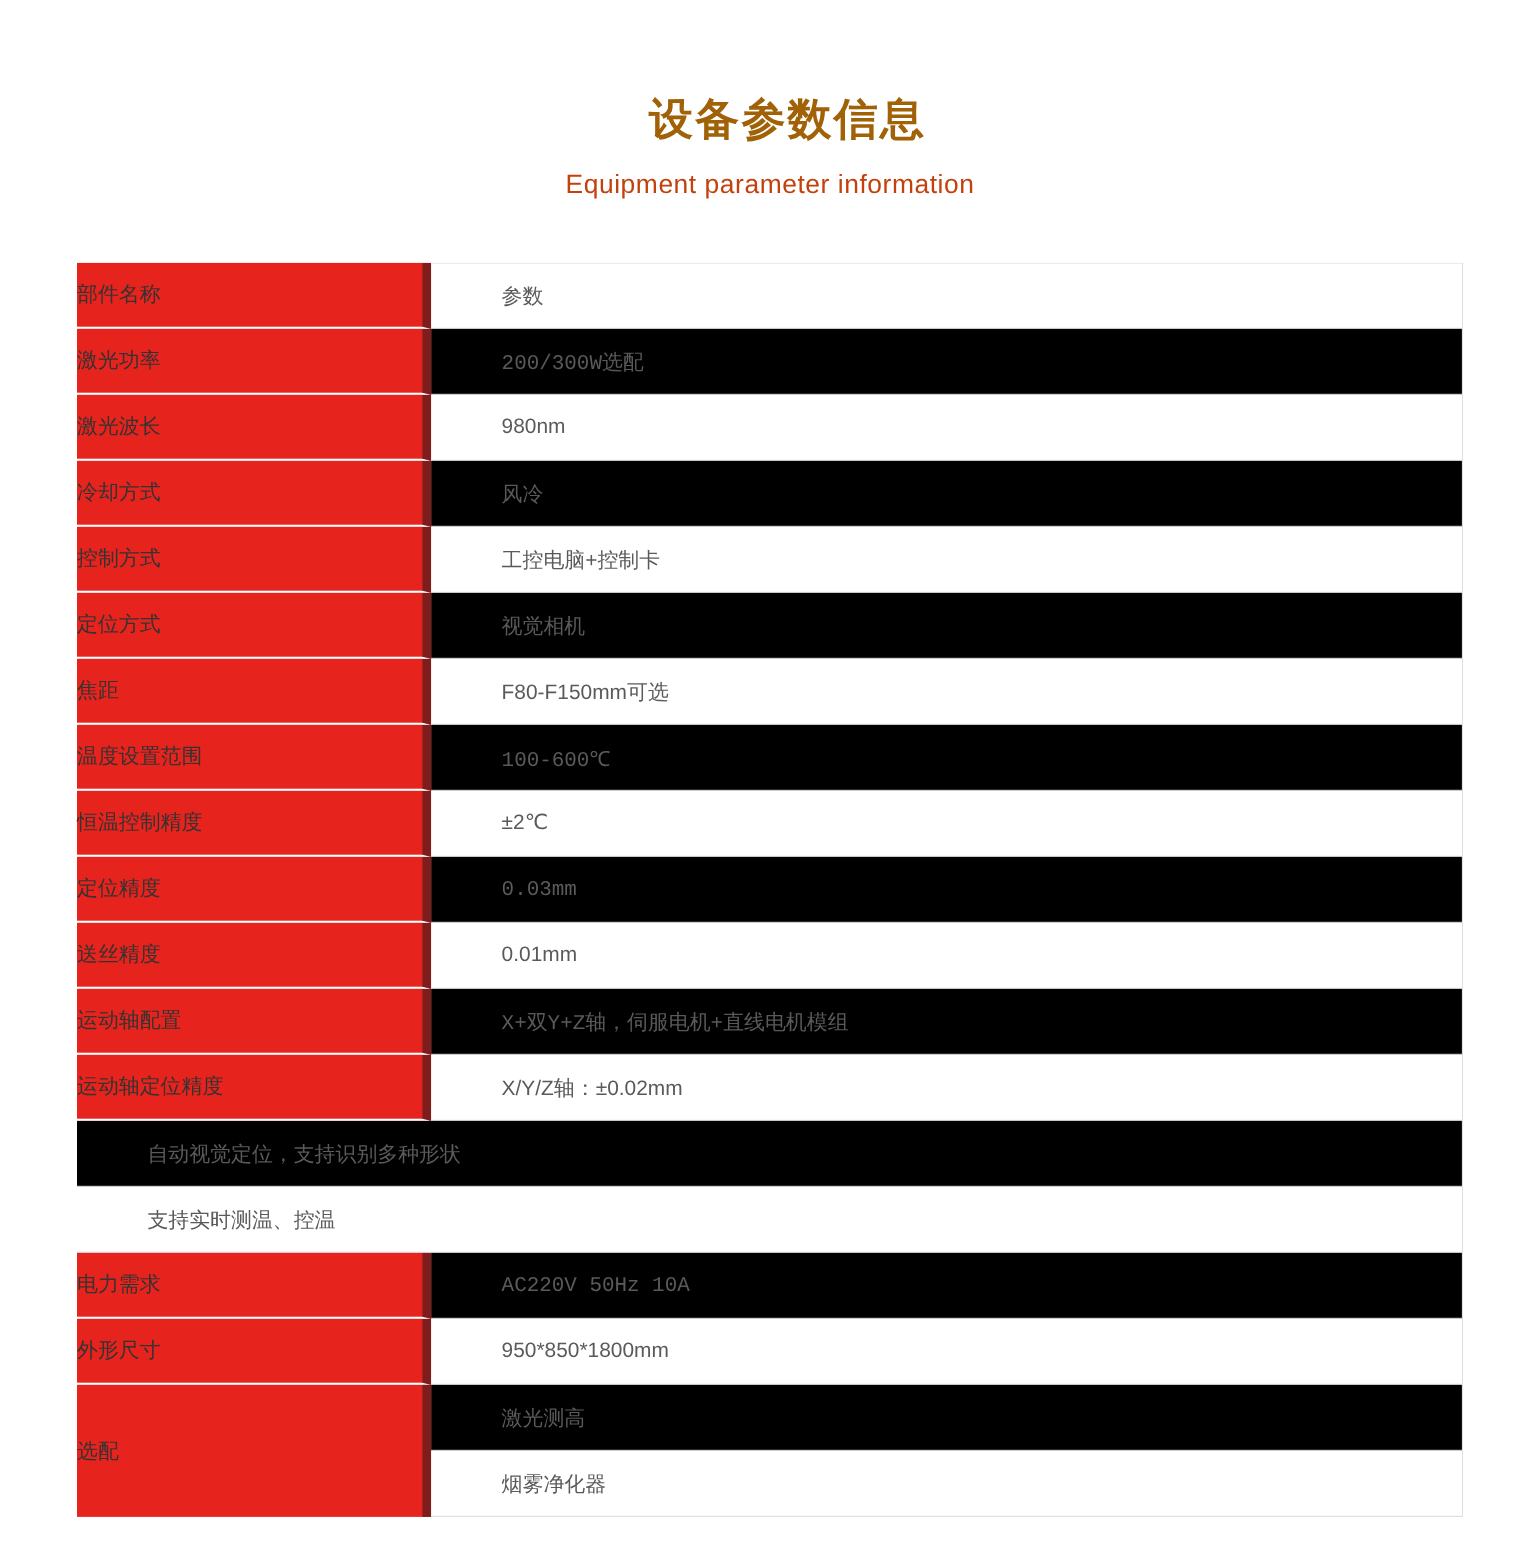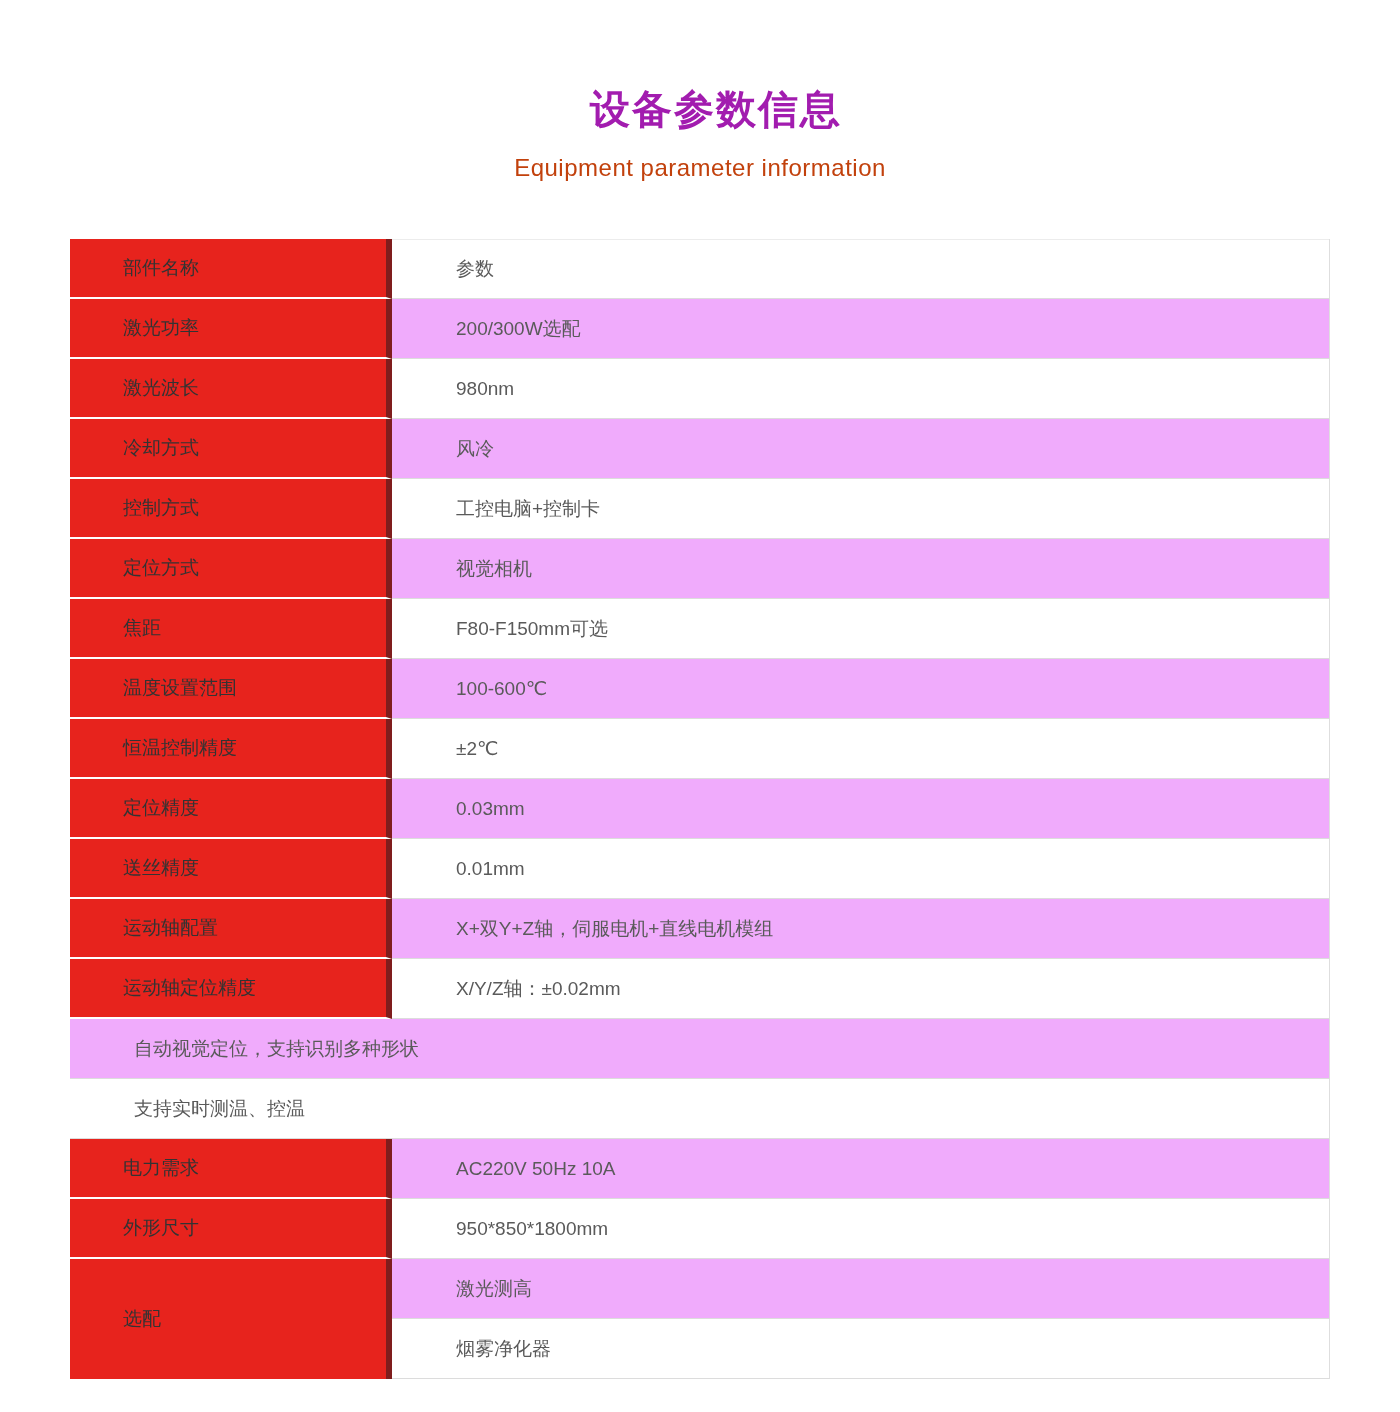--- a/index.html
+++ b/index.html
@@ -7,45 +7,44 @@
     width: 1400px;
     background: #ffffff;
     font-family: "Liberation Sans", "DejaVu Sans", sans-serif;
   }
   body { height: 1412px; overflow: hidden; }
 
   .header { padding-top: 86px; text-align: center; }
   .page-title {
     font-size: 40px;
     font-weight: 700;
-    color: #a21caf;
+    color: #a16207;
     line-height: 1.15;
     letter-spacing: 2px;
     padding-left: 32px;
   }
   .page-subtitle {
     margin-top: 22px;
     font-size: 24px;
     color: #c2410c;
     letter-spacing: 0.5px;
   }
 
   .spec-table {
     width: 1260px;
     margin: 57px 0 0 70px;
   }
   .spec-row { display: flex; }
   .label-cell {
     flex: 0 0 322px;
     background: #e7231d;
-    border-right: 6px solid #7f1d1d;
+    border-right: 8px solid #7f1d1d;
     border-bottom: 2px solid #ffffff;
     display: flex;
     align-items: center;
-    padding-left: 53px;
     font-size: 19px;
     color: #333333;
   }
   .spec-row:last-child .label-cell { border-bottom: none; }
 
   .values {
     flex: 1;
     display: flex;
     flex-direction: column;
     border-right: 1px solid #dedede;
@@ -54,21 +53,21 @@
     height: 60px;
     display: flex;
     align-items: center;
     padding-left: 64px;
     font-size: 19px;
     color: #5a5a5a;
     background: #ffffff;
     border-bottom: 1px solid #dcdcdc;
     text-align: right;
   }
-  .cell.gray { background: #f0abfc; }
+  .cell.gray { background: #000000; font-family: Liberation Mono, monospace; }
   .spec-row:first-child .cell:first-child { border-top: 1px solid #ececec; }
 </style>
 </head>
 <body>
 
 <div class="header">
   <div class="page-title">设备参数信息</div>
   <div class="page-subtitle">Equipment parameter information</div>
 </div>
 

